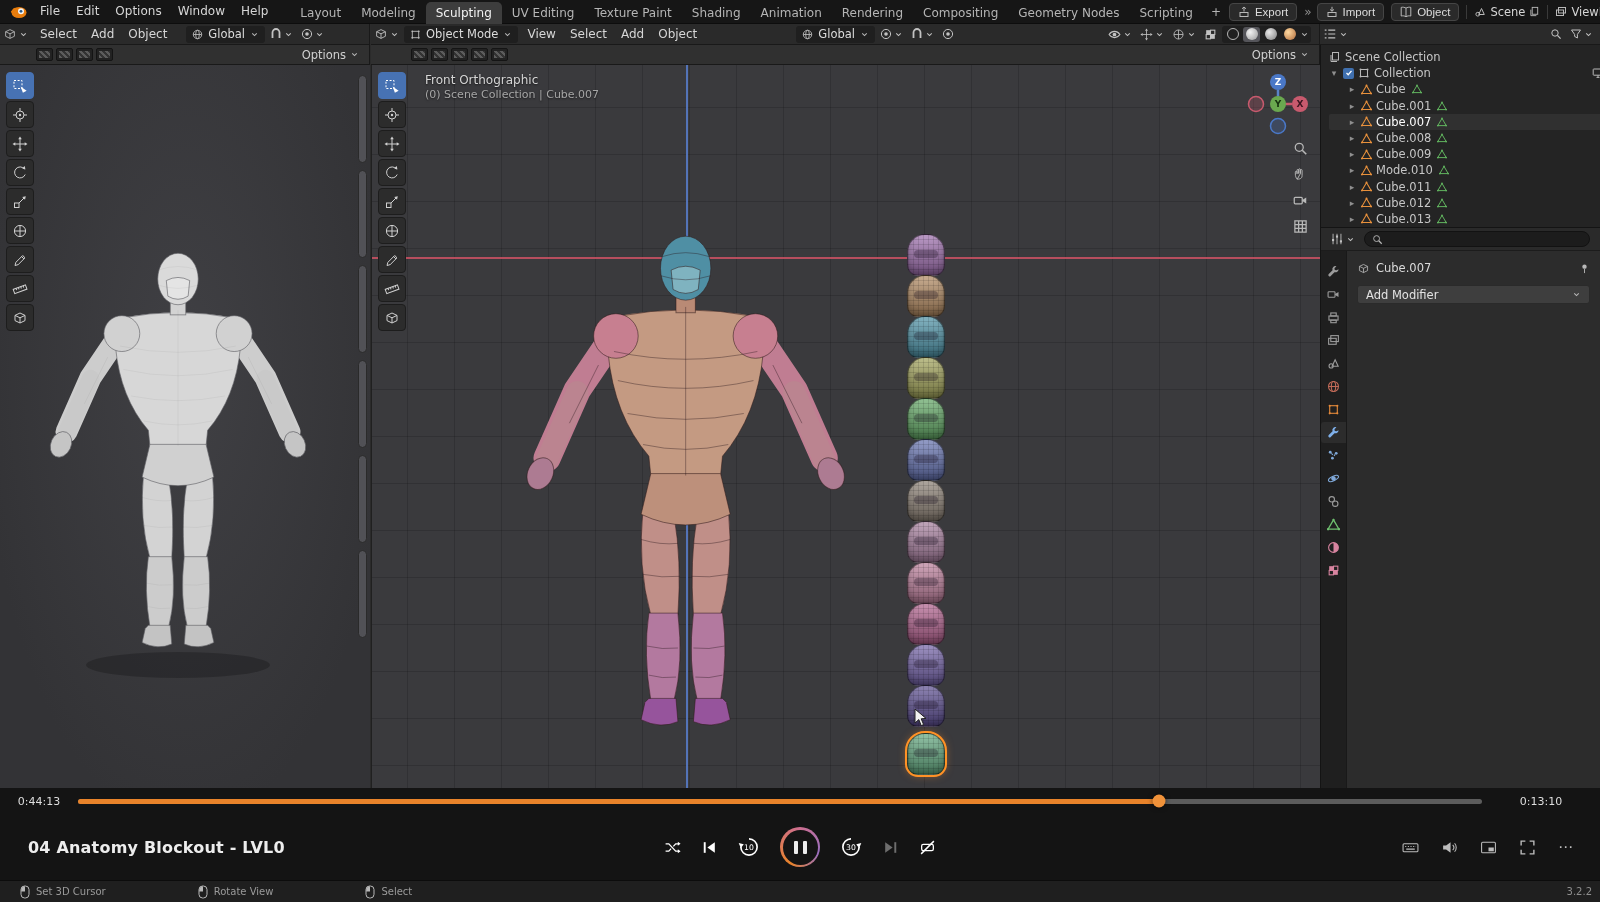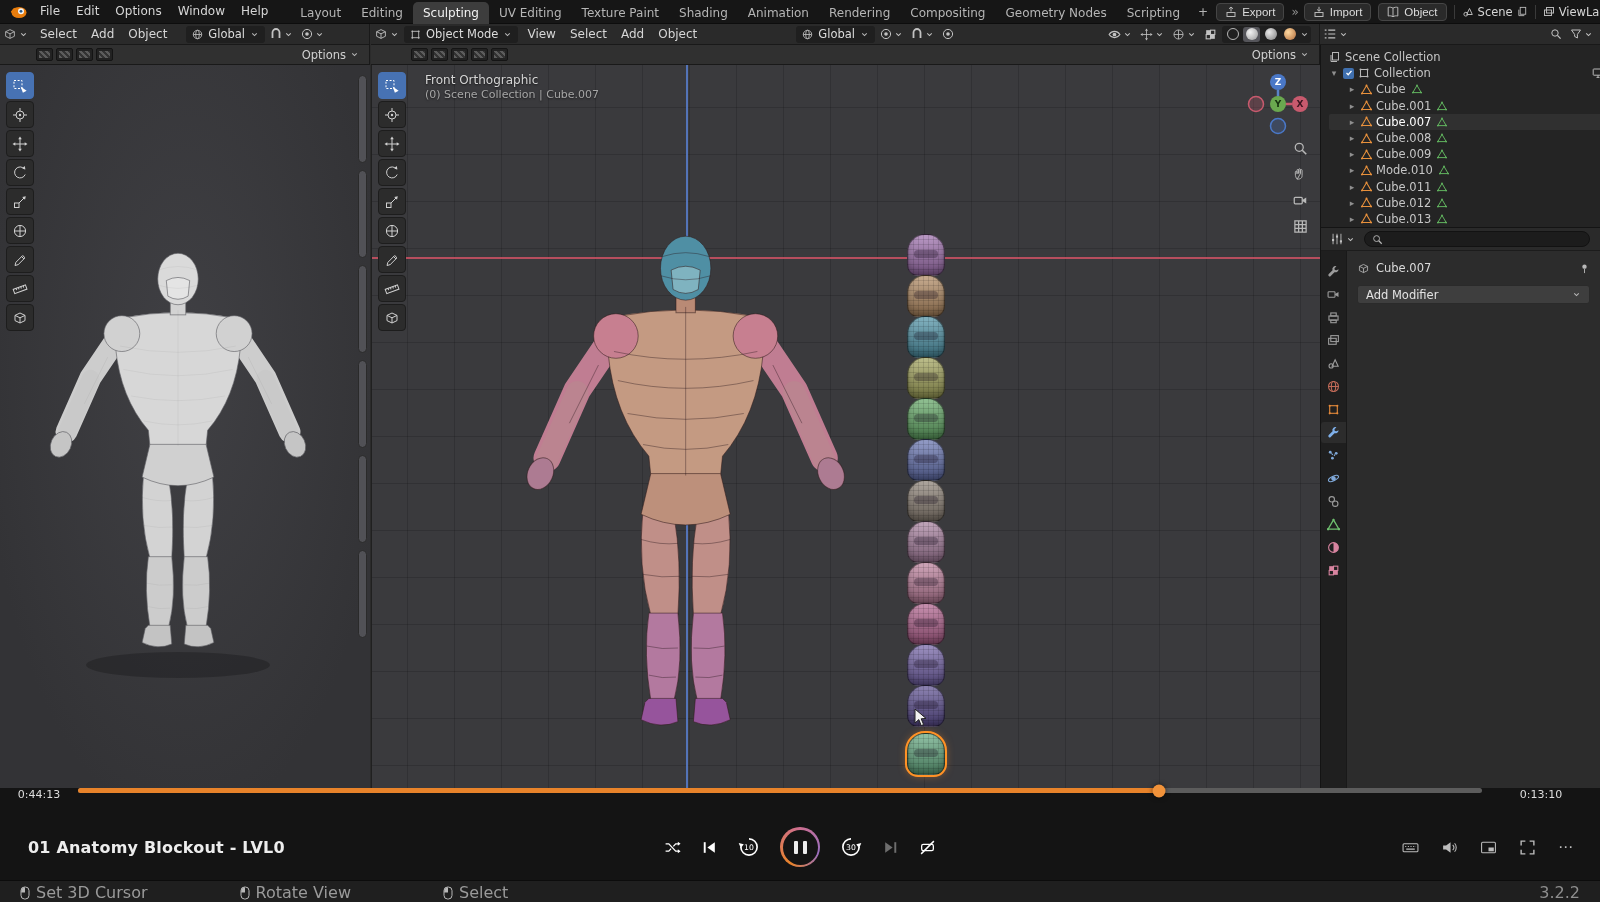--- a/index.html
+++ b/index.html
@@ -93,44 +93,44 @@
 .ptabs{position:absolute;left:0;top:23px;bottom:0;width:26px;background:#1f1f1f;display:flex;flex-direction:column;align-items:flex-end;padding-top:10px;gap:2px;border-right:1px solid #191919}
 .ptab{width:25px;height:21px;display:flex;align-items:center;justify-content:center;color:#9c9c9c;border-radius:3px 0 0 3px}
 .ptab.active{background:#2c2c2c;color:#7fb0ea}
 .props-body{position:absolute;left:26px;right:0;top:23px;bottom:0;padding:7px 10px}
 .crumb{display:flex;align-items:center;gap:6px;font-size:11.5px;color:#dadada;height:20px}
 .crumb .o-spacer{flex:1}
 .addmod{margin-top:7px;height:19px;background:#3e3e3e;border:1px solid #2a2a2a;border-radius:3px;display:flex;align-items:center;padding:0 8px;font-size:11.5px;color:#e2e2e2;gap:22px}
 
 
 .player{position:absolute;left:0;top:788px;width:1600px;height:92px;background:#141414;z-index:40}
-.timeline{position:absolute;left:0;top:0;width:100%;height:26px;display:flex;}
+.timeline{position:absolute;left:0;top:0;width:100%;height:26px;display:flex;align-items:center}
 .time{font-size:11px;color:#dedede;width:78px;text-align:center;flex:none}
 .time.right{width:118px}
 .track{position:relative;flex:1;height:5px;background:#5c5c5c;border-radius:3px}
 .progress-fill{position:absolute;left:0;top:0;bottom:0;background:#e8832a;border-radius:3px}
 .progress-knob{position:absolute;top:50%;width:13px;height:13px;border-radius:50%;background:#f0923a;transform:translate(-50%,-50%);box-shadow:0 0 5px rgba(0,0,0,.6)}
 .controls-row{position:absolute;left:0;top:26px;right:0;bottom:0}
 .pl-title{position:absolute;left:28px;top:50%;transform:translateY(-50%);font-size:16px;font-weight:600;color:#ededed;letter-spacing:.2px}
 .controls{position:absolute;left:50%;top:50%;transform:translate(-50%,-50%);display:flex;align-items:center;gap:20px;color:#ffffff}
 .ctl{display:flex;align-items:center;justify-content:center}
 .ctl.dim{color:#6e6e6e}
 .pausewrap{position:relative;width:40px;height:40px;flex:none}
 .pausering{position:absolute;inset:0;border-radius:50%;background:conic-gradient(from 210deg,#e8832a,#cf6f8e 40%,#9a6fc0 72%,#e8832a)}
 .pausering::after{content:"";position:absolute;inset:2.5px;border-radius:50%;background:#141414}
 .pausebars{position:absolute;inset:0;display:flex;align-items:center;justify-content:center;gap:5px;z-index:1}
 .pausebars i{width:4px;height:13px;background:#ececec;border-radius:1px}
 .ctl-right{position:absolute;right:26px;top:50%;transform:translateY(-50%);display:flex;align-items:center;gap:22px;color:#bdbdbd}
 .kebab{font-size:15px;color:#bdbdbd;letter-spacing:1px}
 
 
-.statusbar{position:absolute;left:0;top:880px;width:1600px;height:22px;background:#1f1f1f;border-top:1px solid #0c0c0c;display:flex;align-items:flex-end;font-size:16px;color:#9a9a9a;z-index:45}
+.statusbar{position:absolute;left:0;top:880px;width:1600px;height:22px;background:#1f1f1f;border-top:1px solid #0c0c0c;display:flex;align-items:center;font-size:10px;color:#9a9a9a;z-index:45}
 .hints{display:flex;gap:92px;margin-left:20px}
 .hint{display:flex;align-items:center;gap:6px;white-space:nowrap}
-.sb-version{margin-left:auto;margin-right:20px;color:#8e8e8e}
+.sb-version{margin-left:auto;margin-right:8px;color:#8e8e8e}
 </style>
 </head>
 <body>
 
 <div class="app">
 
 <svg width="0" height="0" style="position:absolute" aria-hidden="true">
 <defs>
 <symbol id="i-select" viewBox="0 0 16 16">
           <rect x="2" y="2.5" width="8" height="8" fill="none" stroke="currentColor" stroke-dasharray="2 1.6"></rect>
@@ -391,21 +391,21 @@
 
   <span class="menu-item">File</span>
         <span class="menu-item">Edit</span>
         <span class="menu-item">Options</span>
         <span class="menu-item">Window</span>
         <span class="menu-item">Help</span>
       </nav>
   <div class="ws-wrap">
 
   <span class="ws">Layout</span>
-        <span class="ws">Editing</span>
+        <span class="ws">Modeling</span>
         <span class="ws active">Sculpting</span>
         <span class="ws">UV Editing</span>
         <span class="ws">Texture Paint</span>
         <span class="ws">Shading</span>
         <span class="ws">Animation</span>
         <span class="ws">Rendering</span>
         <span class="ws">Compositing</span>
         <span class="ws">Geometry Nodes</span>
         <span class="ws">Scripting</span>
       </div>
@@ -1265,21 +1265,21 @@
 <div class="player">
   <div class="timeline">
     <span class="time">0:44:13</span>
     <div class="track">
       <div class="progress-fill" style="width: 77%;"></div>
       <div class="progress-knob" style="left: 77%;"></div>
     </div>
     <span class="time right">0:13:10</span>
   </div>
   <div class="controls-row">
-    <span class="pl-title">01 Anatomy Blockout -  LVL0</span>
+    <span class="pl-title">04 Anatomy Blockout -  LVL0</span>
     <div class="controls">
       <span class="ctl">
             <svg width="17" height="17">
               <use href="#i-shuffle"></use>
             </svg>
           </span>
       <span class="ctl">
             <svg width="17" height="17">
               <use href="#i-skipstart"></use>
             </svg>

